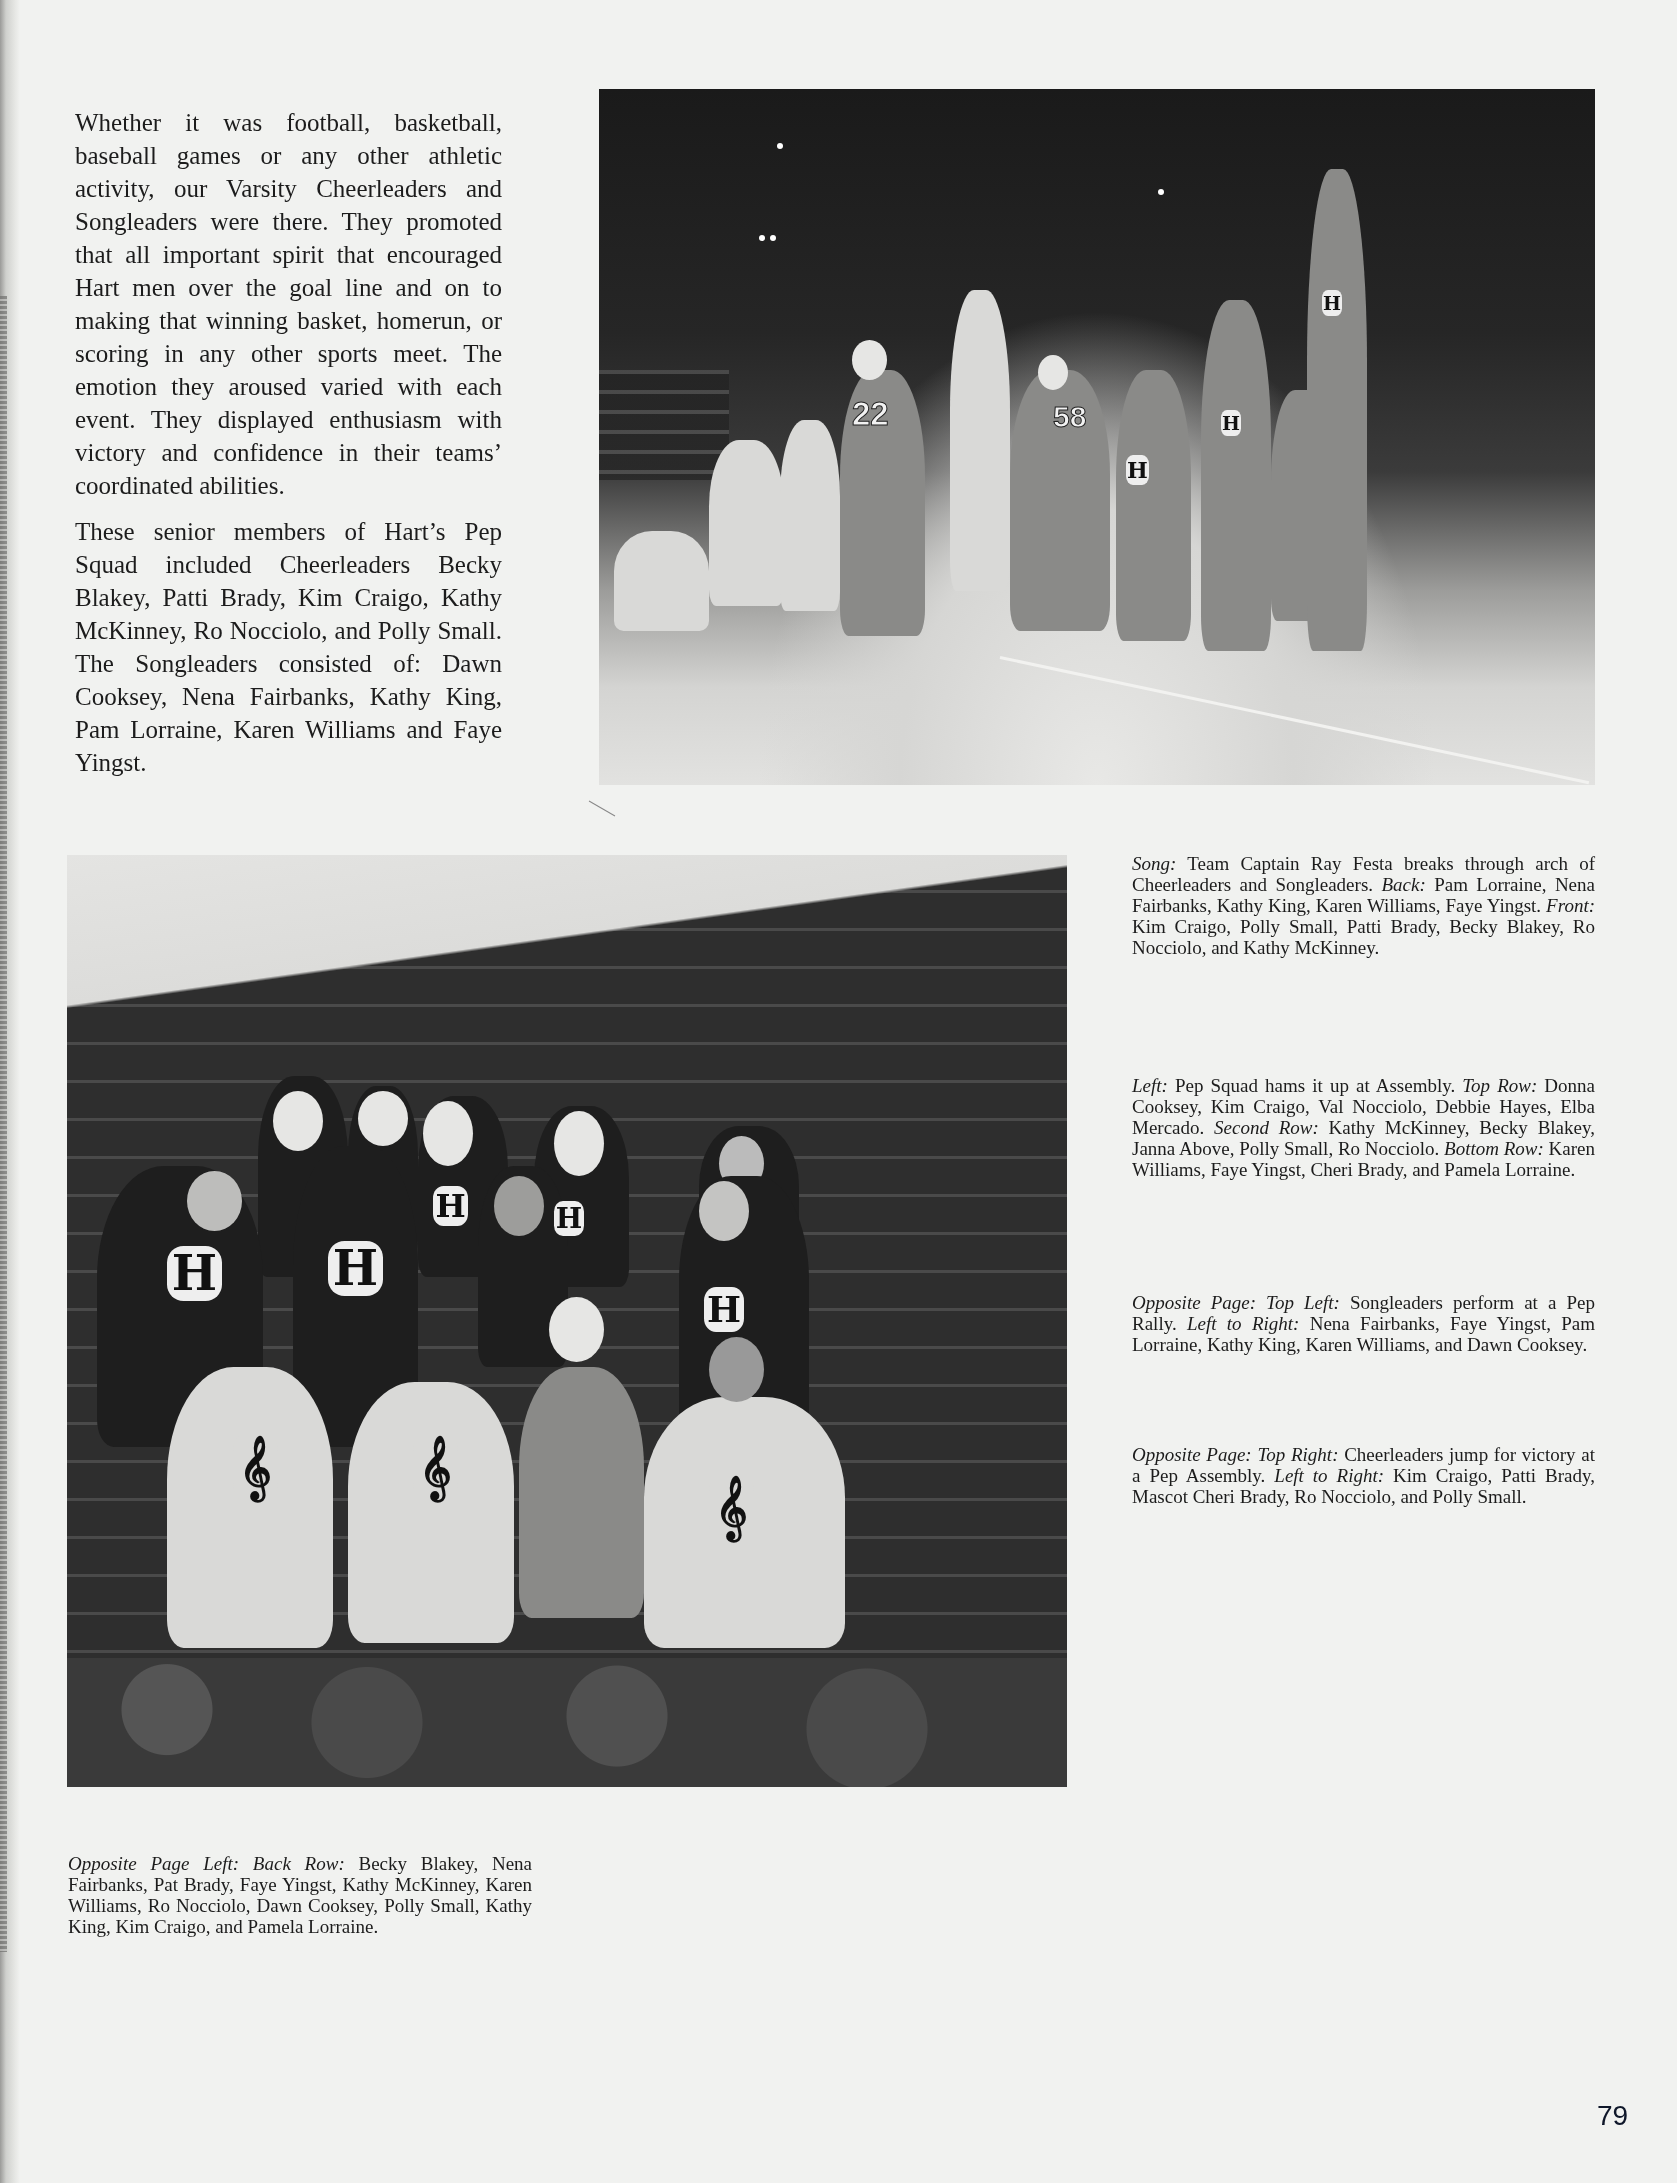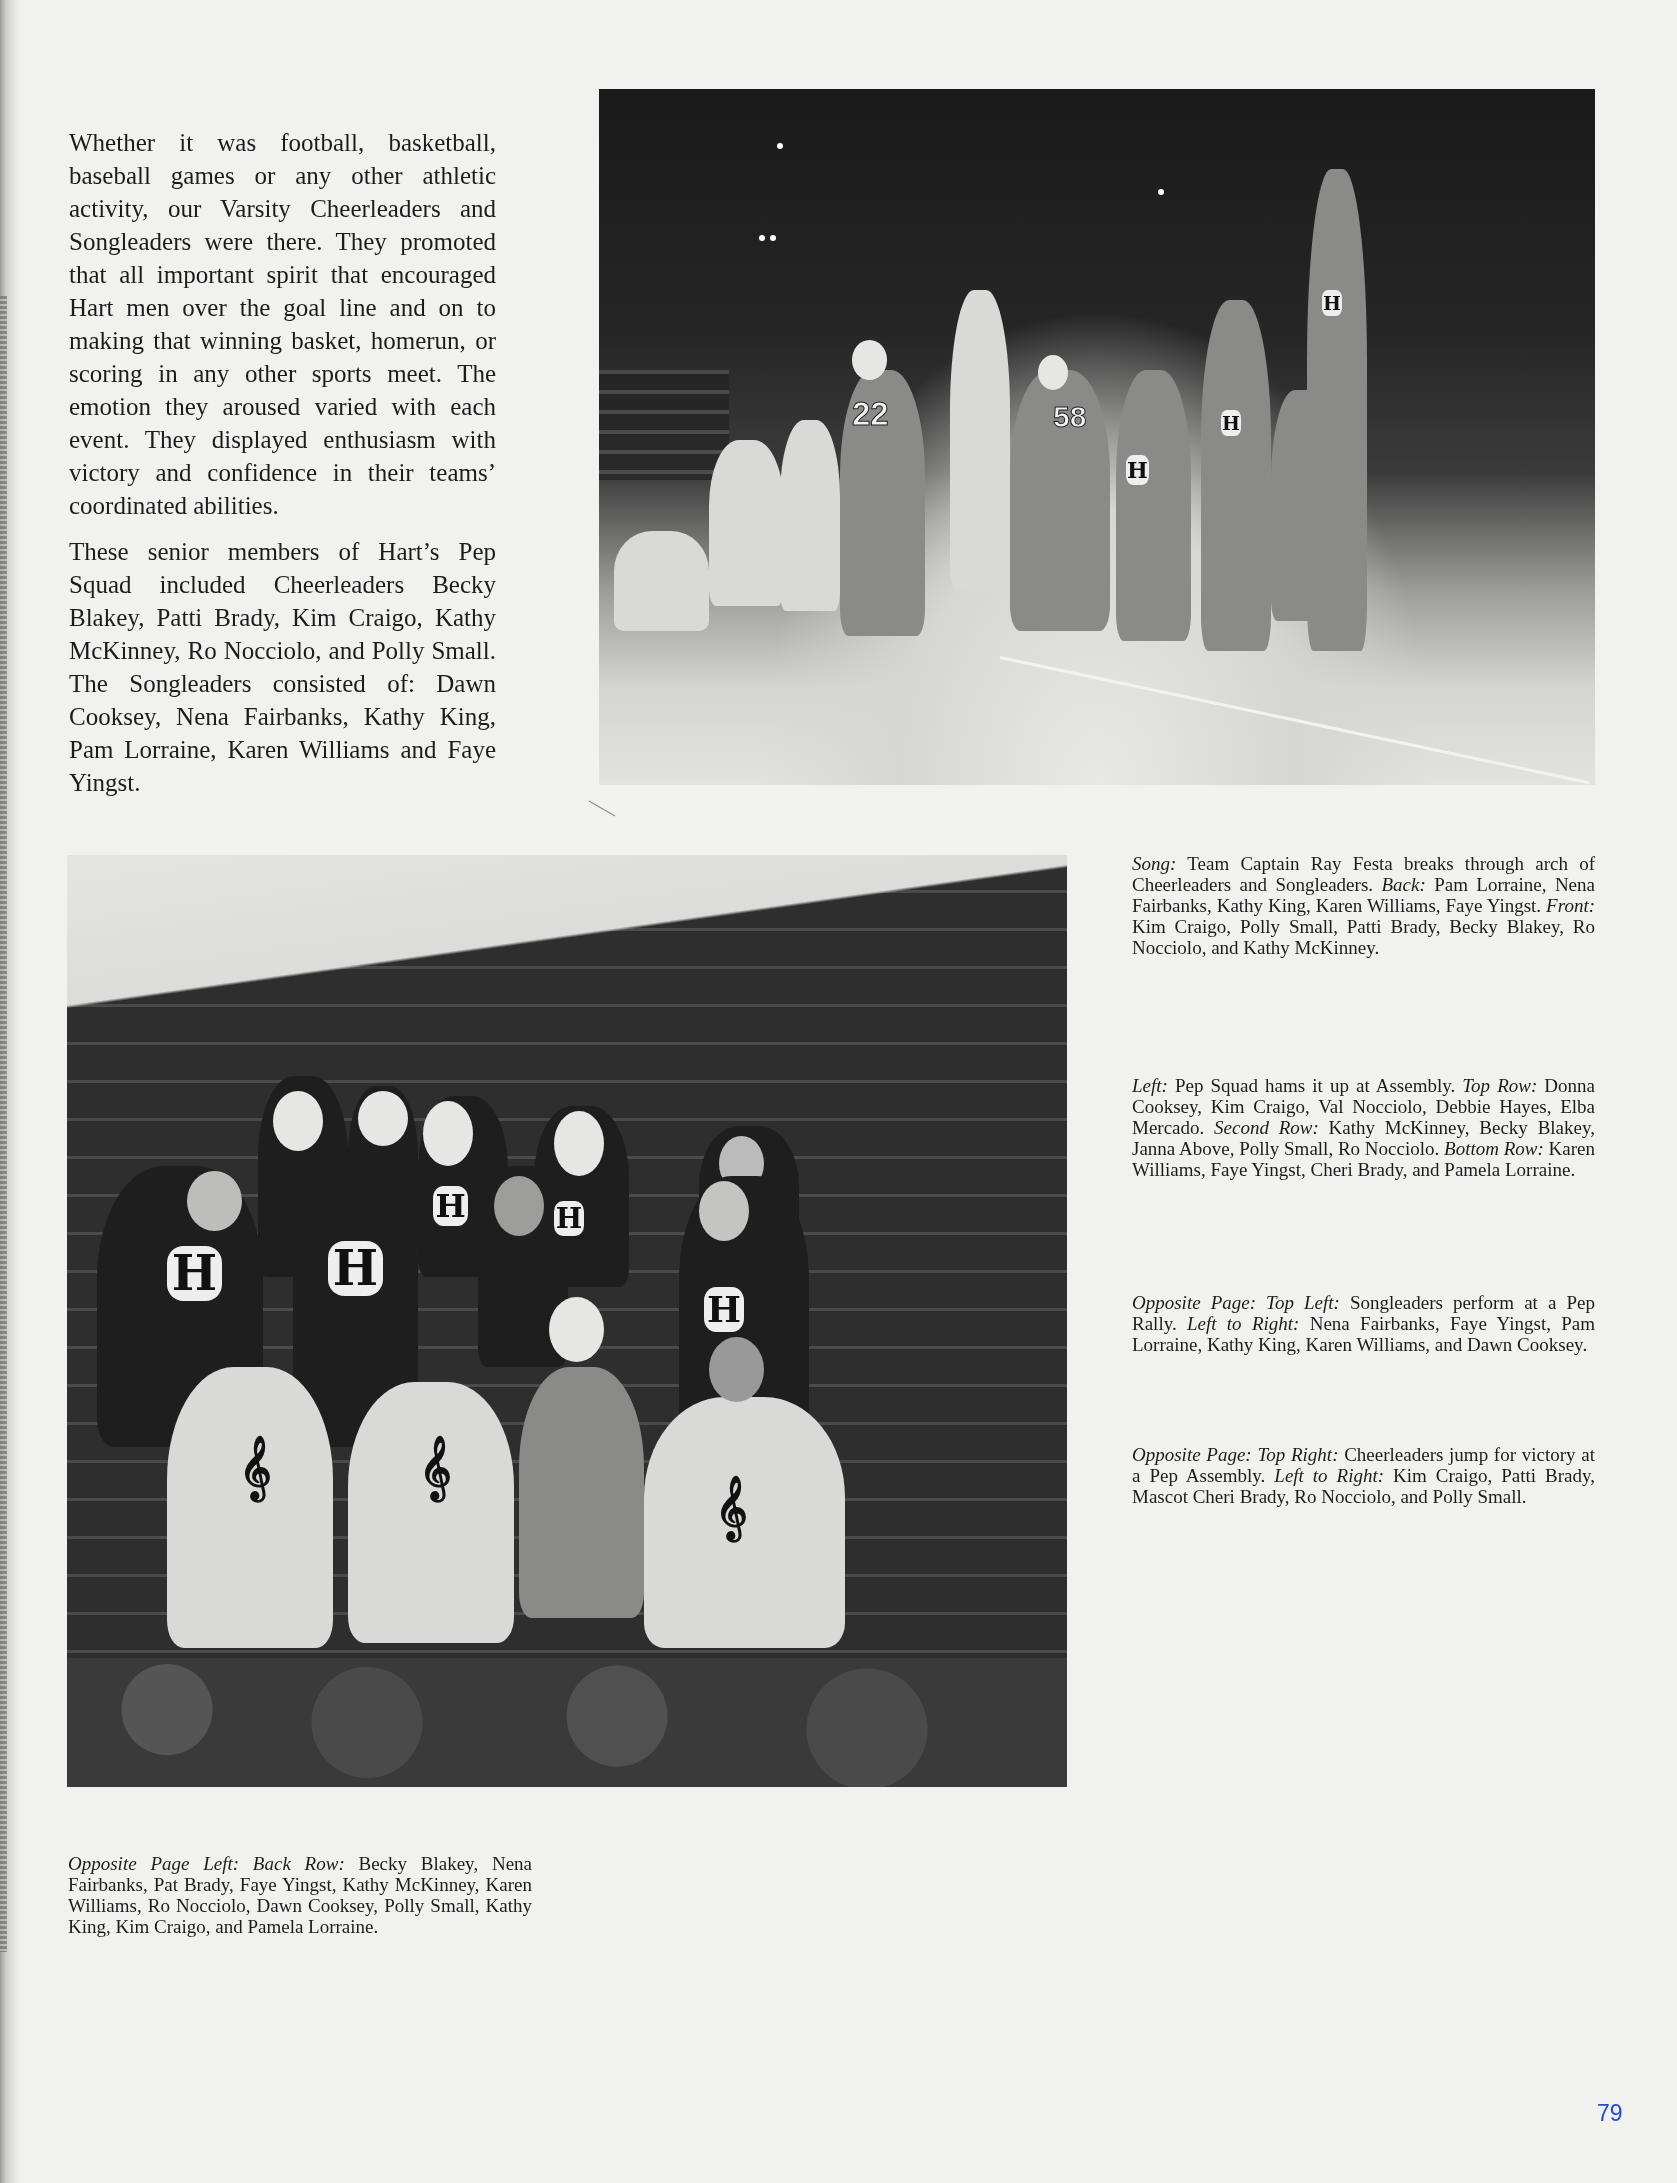--- a/index.html
+++ b/index.html
@@ -12,22 +12,22 @@
   .binding {
     position: absolute; left: 0; top: 0; width: 20px; height: 2183px;
     background: linear-gradient(to right, #9a9a98 0px, #cfd0cd 6px, #e6e7e4 15px, #f1f2f0 20px);
   }
   .binding-strip {
     position: absolute; left: 0; top: 296px; width: 7px; height: 1656px;
     background: repeating-linear-gradient(to bottom, #6f6f6d 0 3px, #b8b8b6 3px 5px);
     opacity: .7;
   }
   .intro {
-    position: absolute; left: 69px; top: 106px; width: 427px;
-    font-size: 25px; line-height: 33px; text-align: justify; hyphens: manual; margin-top: 20px;
+    position: absolute; left: 75px; top: 106px; width: 427px;
+    font-size: 25px; line-height: 33px; text-align: justify; hyphens: manual;
   }
   .intro p { margin: 0 0 13px 0; }
 
   .photo {
     position: absolute; overflow: hidden; background: #2b2b2b;
   }
   #photo-football { left: 599px; top: 89px; width: 996px; height: 696px;
     background:
       radial-gradient(ellipse at 50% 100%, #e8e8e6 0%, #d6d6d4 28%, rgba(0,0,0,0) 48%),
       linear-gradient(to bottom, #1a1a1a 0%, #262626 35%, #3b3b3b 55%, #9c9c9a 72%, #d4d4d2 86%, #e2e2e0 100%);
@@ -58,21 +58,21 @@
   }
   .caption i { font-style: italic; }
   #cap-above { left: 1132px; top: 853px; width: 463px; }
   #cap-left { left: 1132px; top: 1075px; width: 463px; }
   #cap-opp-top-left { left: 1132px; top: 1292px; width: 463px; font-family: Liberation Serif, serif; }
   #cap-opp-top-right { left: 1132px; top: 1444px; width: 463px; }
   #cap-opp-left { left: 68px; top: 1853px; width: 464px; }
 
   .page-number {
     position: absolute; left: 1597px; top: 2100px;
-    font-family: "Liberation Sans", "DejaVu Sans", sans-serif; font-size: 23px; color: #1d4ed8;
+    font-family: "Liberation Sans", "DejaVu Sans", sans-serif; font-size: 28px; color: #0f172a;
   }
   .speck { position: absolute; width: 30px; height: 1px; background: #888; transform: rotate(30deg); }
 </style>
 </head>
 <body>
 
 <div class="binding"></div>
 <div class="binding-strip"></div>
 
 <div class="intro">

